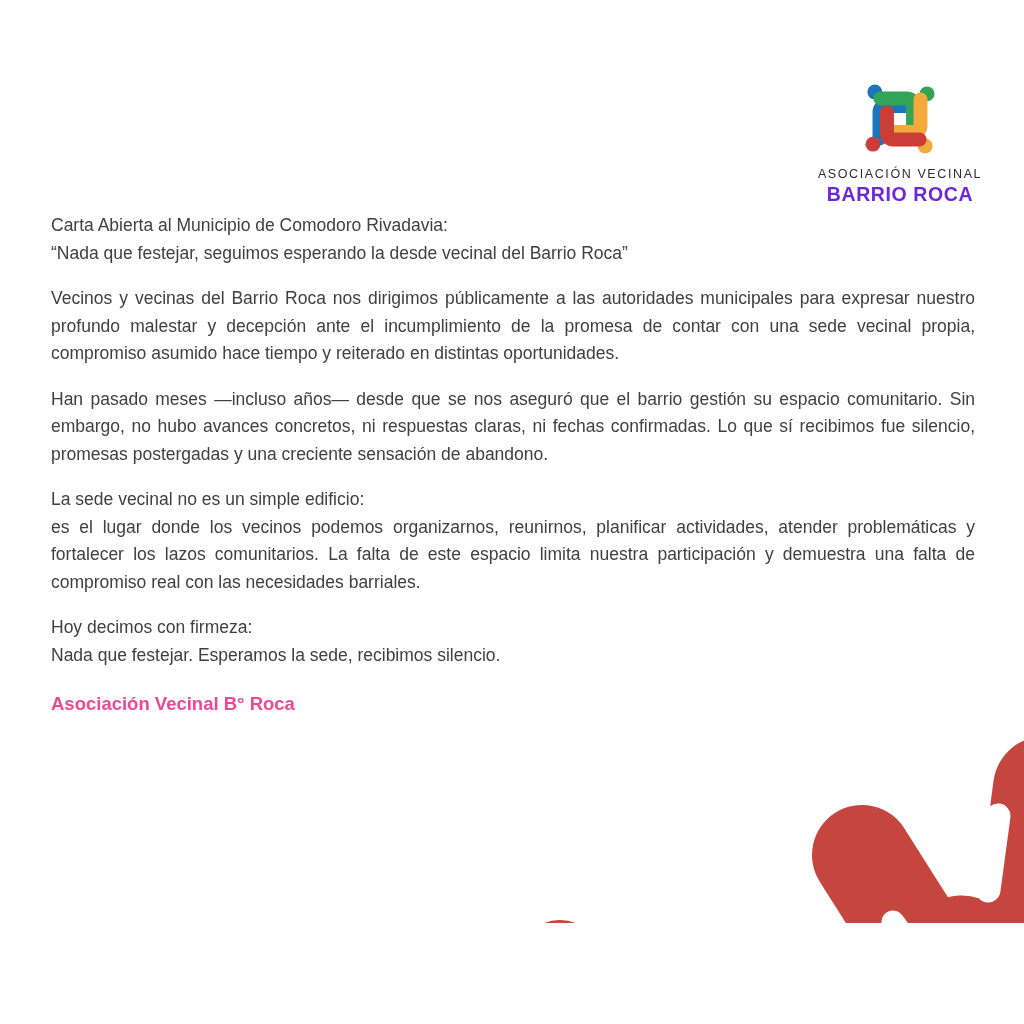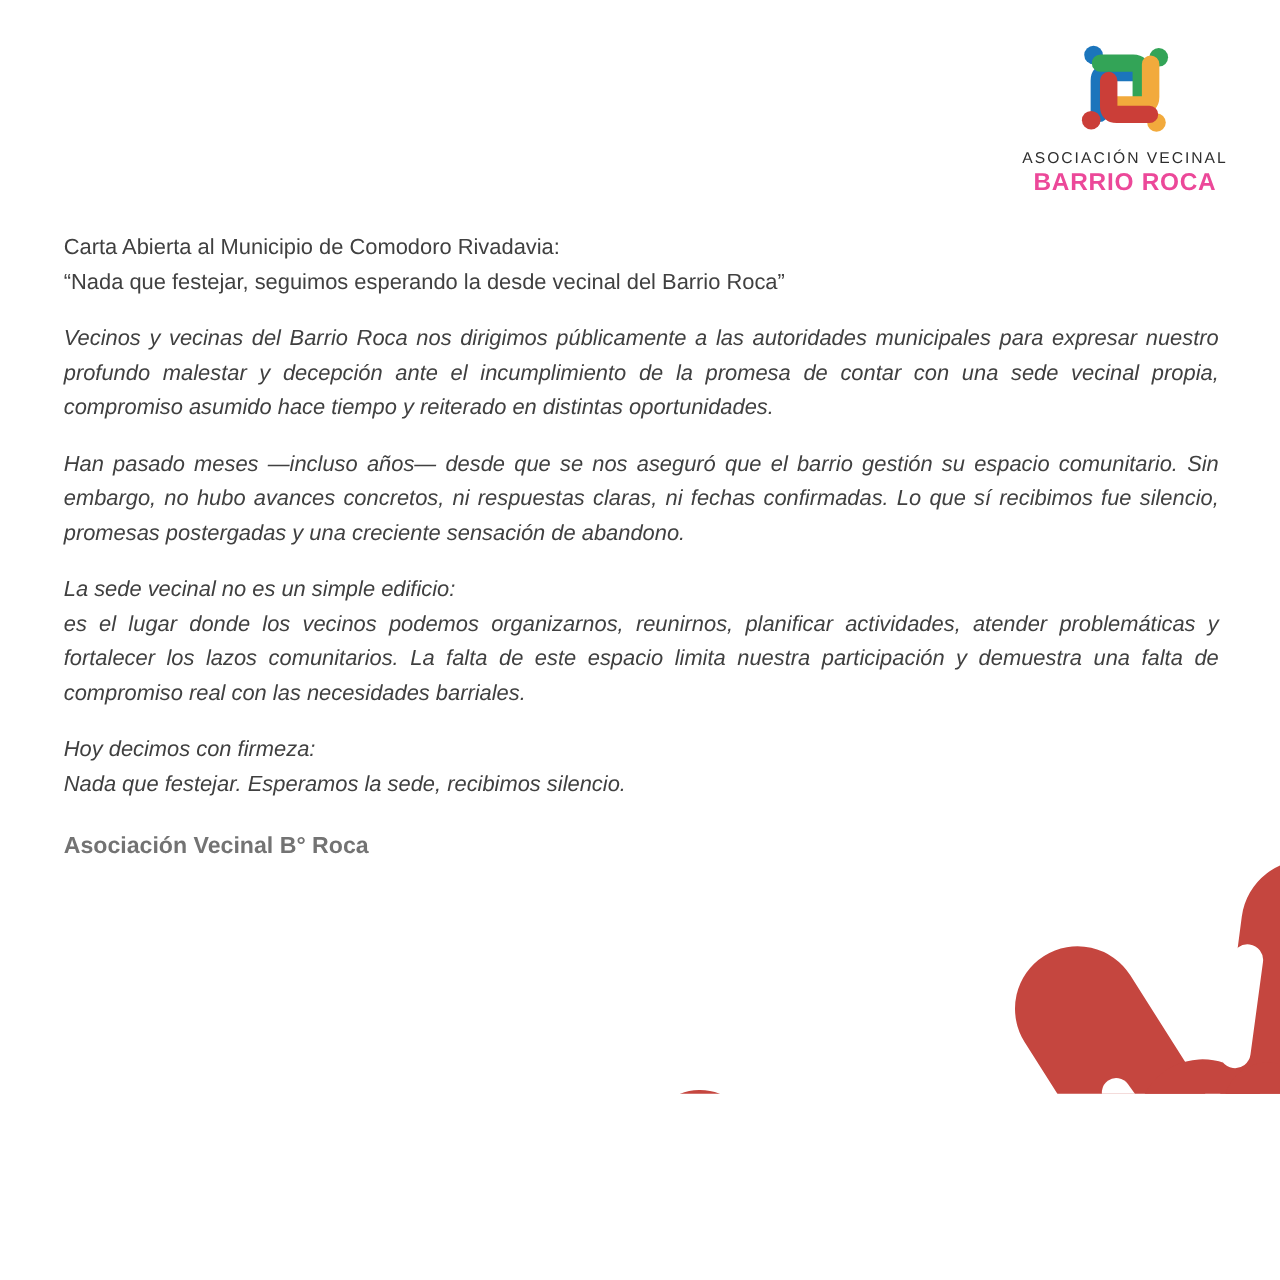--- a/index.html
+++ b/index.html
@@ -1,33 +1,33 @@
 <!DOCTYPE html>
 <html><head>
 <meta charset="utf-8">
 <style>
   html,body { margin:0; padding:0; background:#ffffff; }
   body { width:1024px; height:1024px; overflow:hidden;
          font-family:"Liberation Sans","DejaVu Sans",sans-serif; }
-  .page { position:relative; width:1024px; height:875px; background:#ffffff; overflow:hidden; }
+  .page { position:relative; width:1024px; height:875px; background:#ffffff; overflow:hidden;margin-top:48px; }
 
   .decor { position:absolute; left:0; top:0; width:1024px; height:1024px; pointer-events:none; }
 
   .logo { position:absolute; top:30px; right:45px; width:158px;
           display:flex; flex-direction:column; align-items:center; z-index:2; }
   .logo-mark { width:82px; height:82px; margin-bottom:7px; }
   .logo-line1 { font-size:12.5px; letter-spacing:1.6px; color:#2e2e2e; white-space:nowrap; }
-  .logo-line2 { font-size:19.5px; font-weight:700; letter-spacing:0.6px; color:#ec4899;
+  .logo-line2 { font-size:19.5px; font-weight:700; letter-spacing:0.6px; color:#6d28d9;
                 white-space:nowrap; margin-top:2px; }
 
-  .letter { position:absolute; left:51px; top:184px; width:924px; z-index:1;
+  .letter { position:absolute; left:51px; top:164px; width:924px; z-index:1;
             color:#404040; font-size:17.5px; line-height:27.5px; }
   .heading-line { white-space:pre-line; }
-  .letter p { margin:18px 0 0 0; text-align:justify; white-space:pre-line;font-style:italic; }
-  .signature { margin-top:22px; font-weight:700; color:#737373;
+  .letter p { margin:18px 0 0 0; text-align:justify; white-space:pre-line; }
+  .signature { margin-top:22px; font-weight:700; color:#ec4899;
                font-size:18.5px; line-height:26px; }
 </style>
 </head>
 <body>
 
 <div class="page">
 
   <svg class="decor" viewBox="0 0 1024 1024">
 
     <circle cx="252" cy="1056" r="95" fill="none" stroke-width="38" stroke="#1272bc"></circle>

